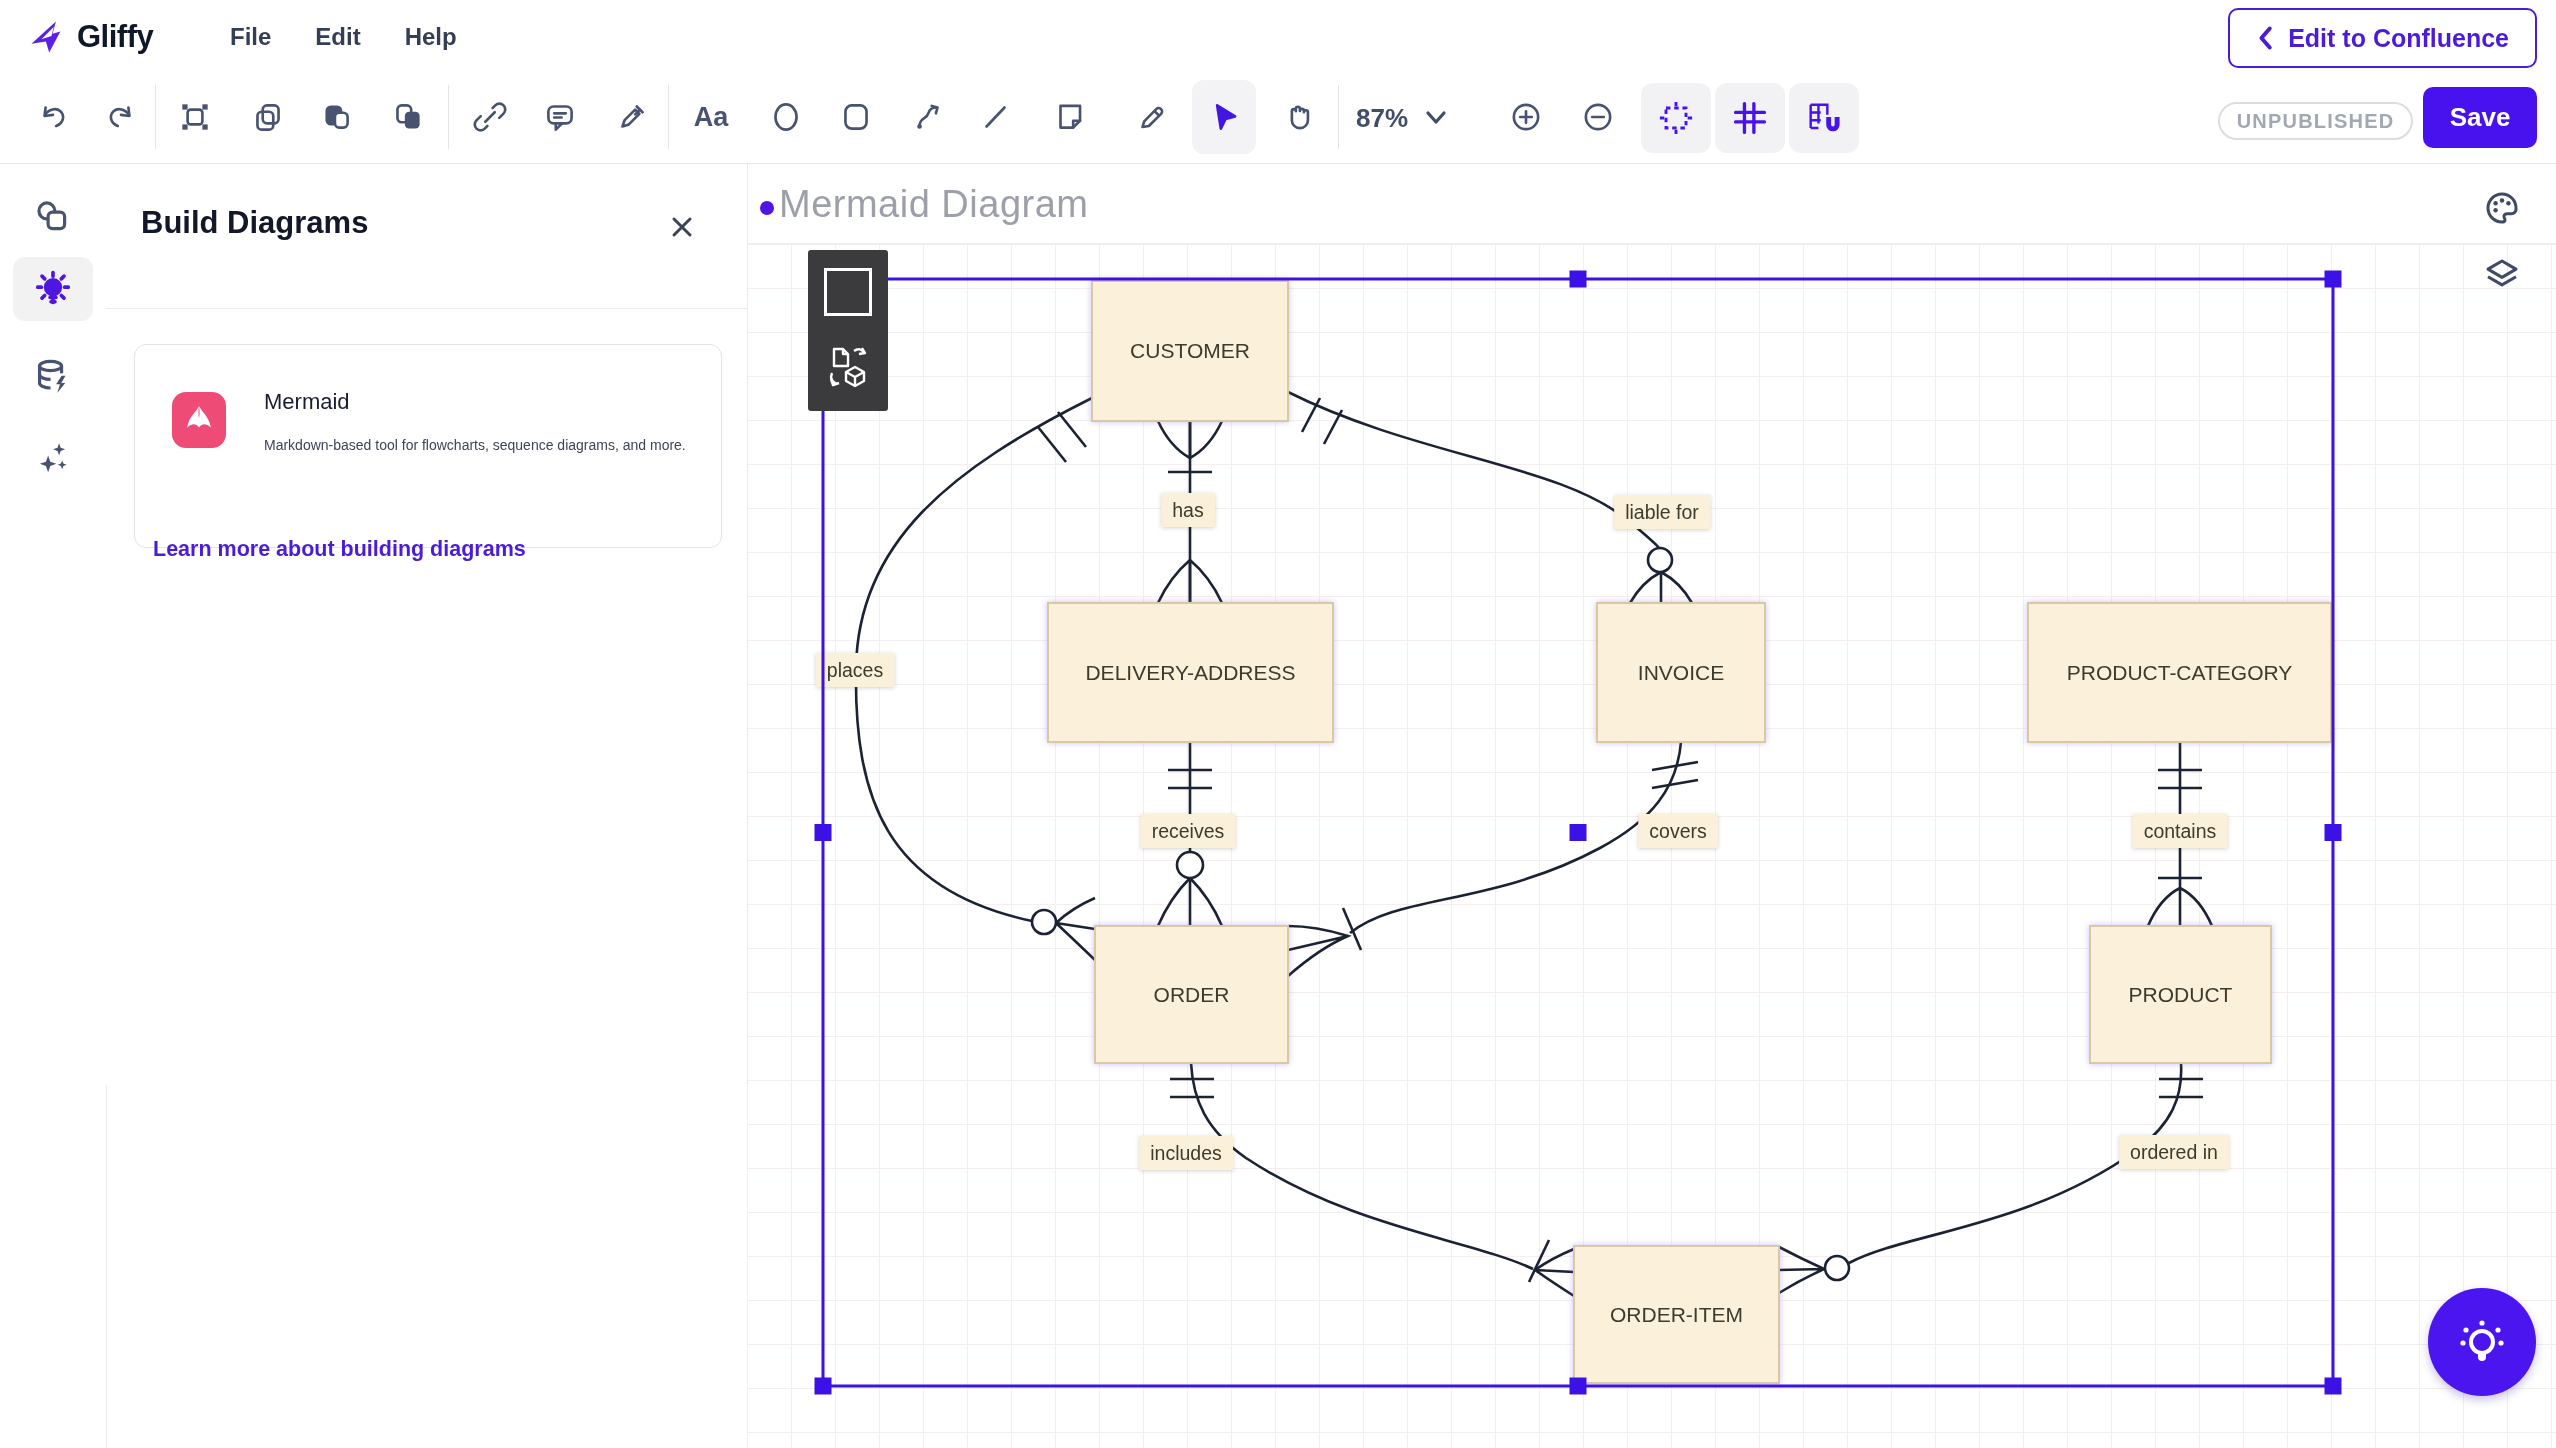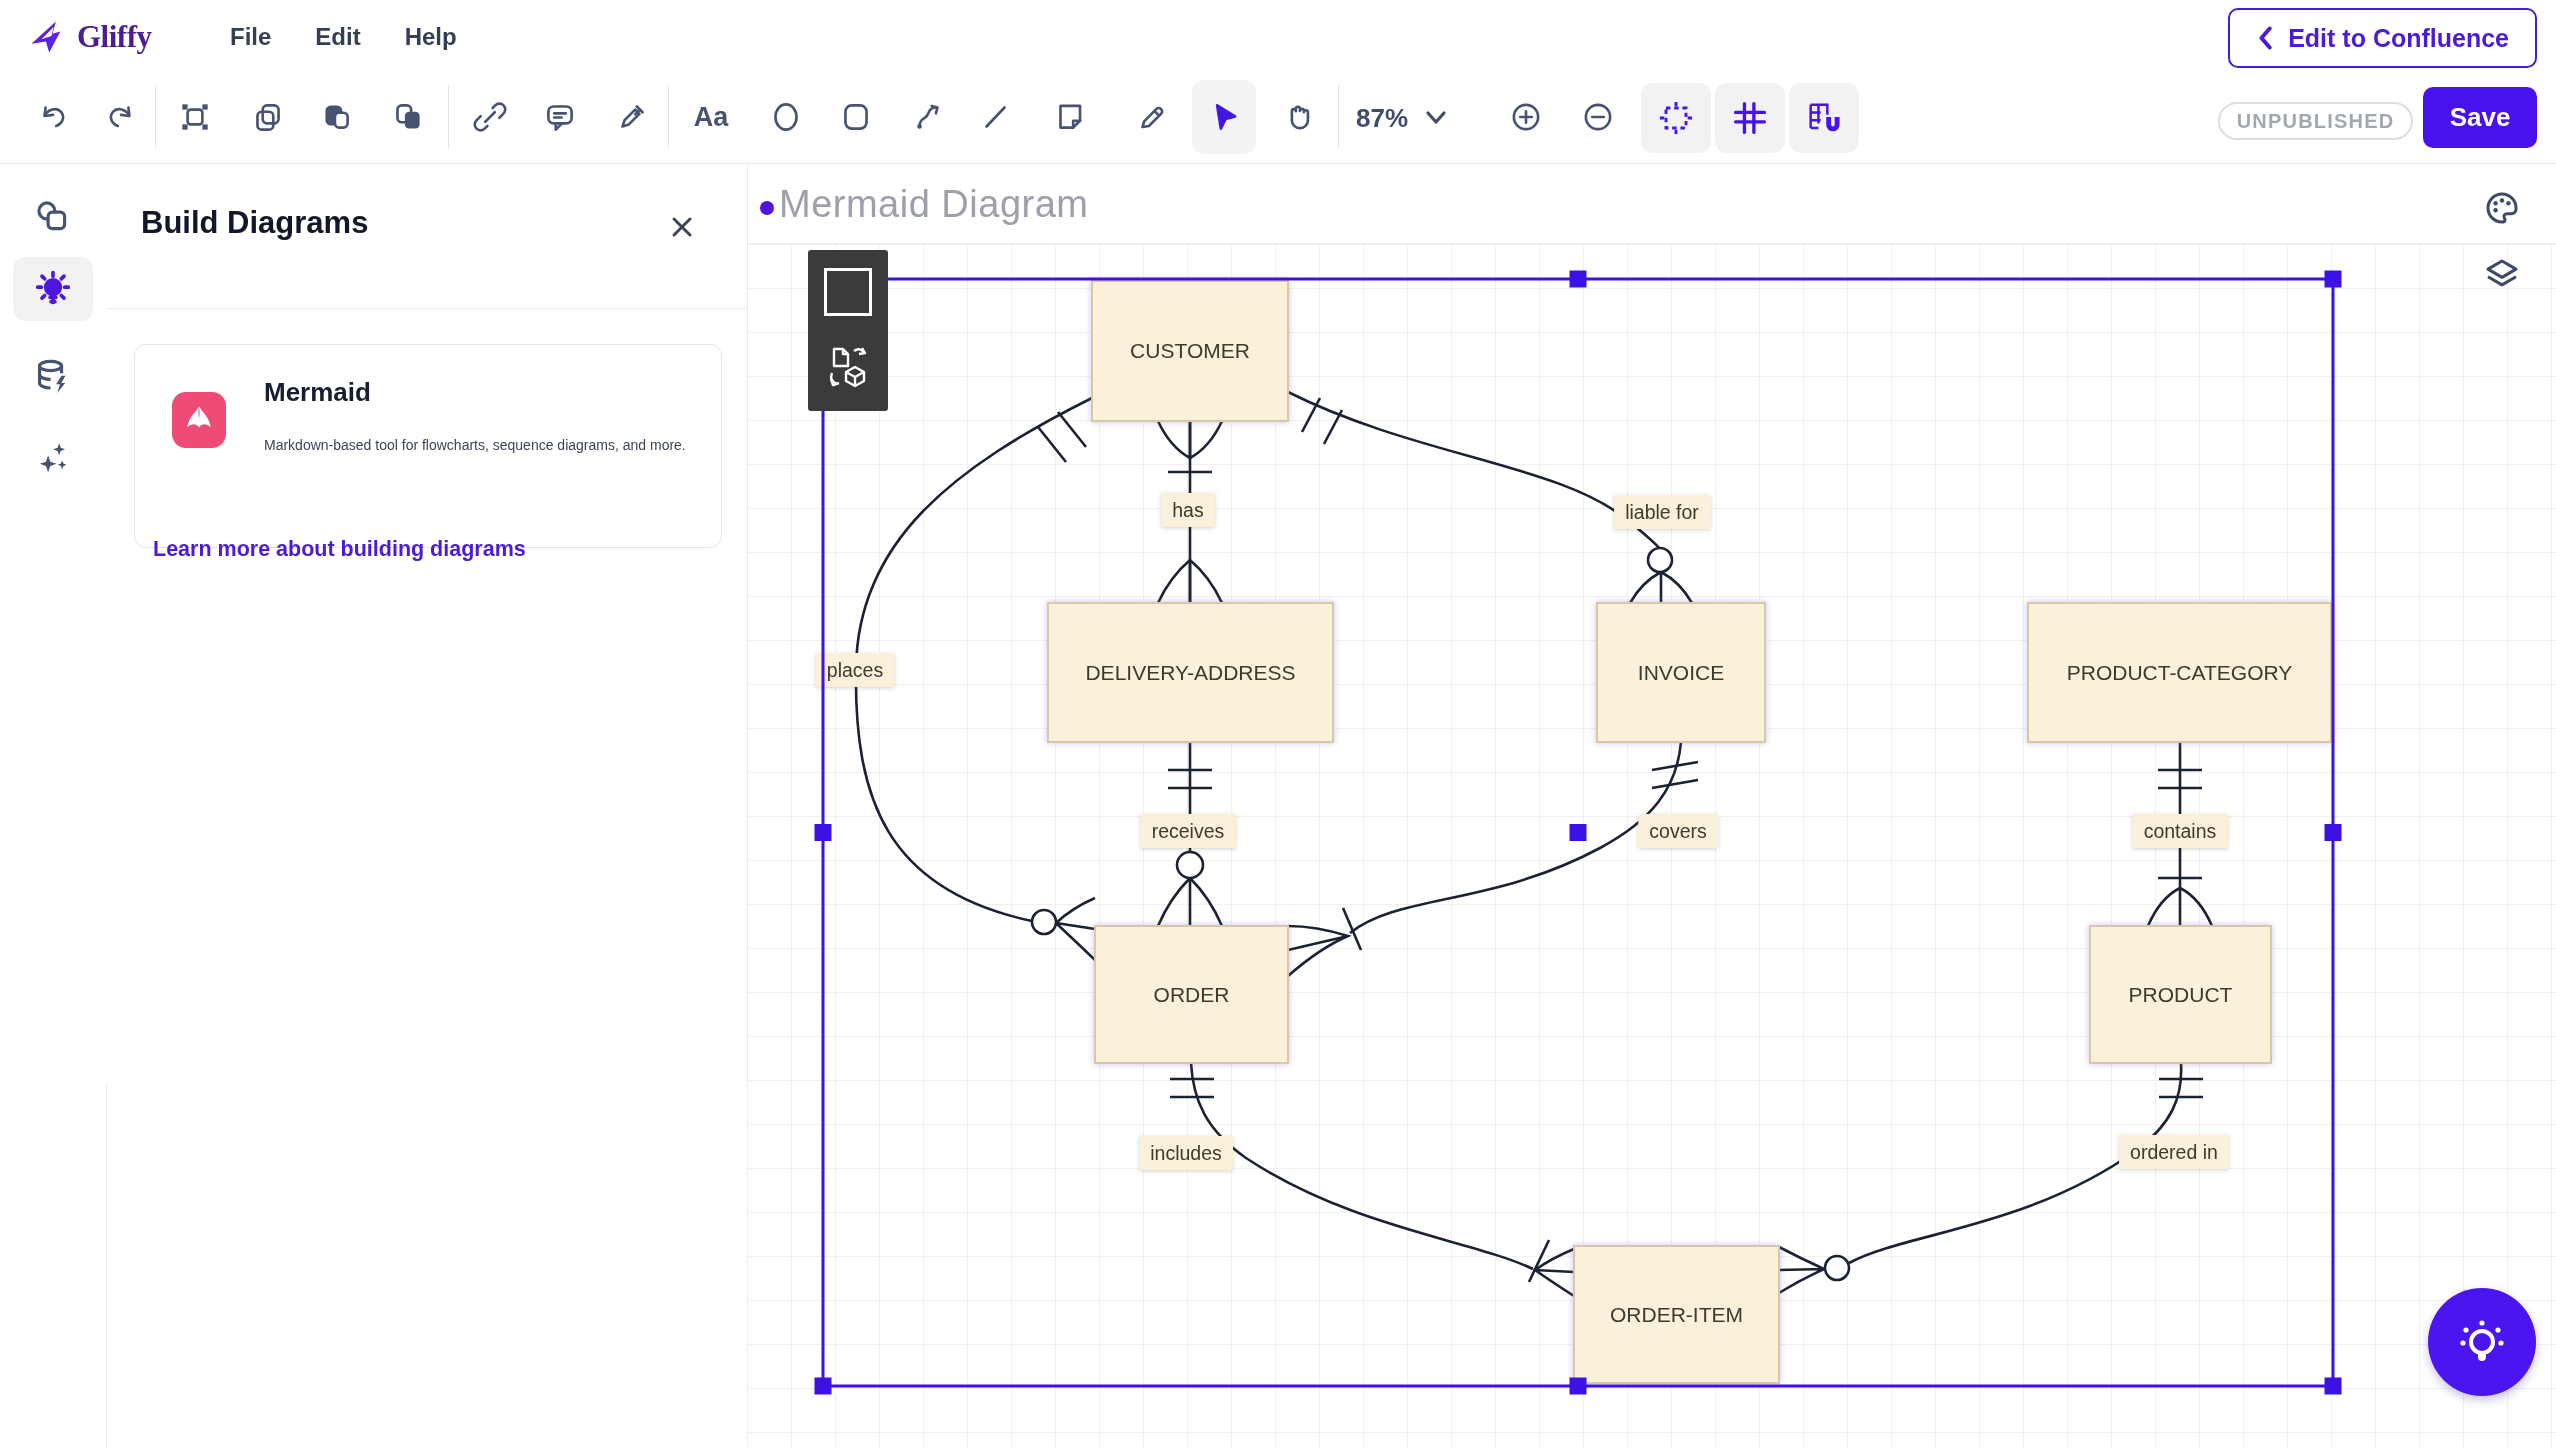--- a/index.html
+++ b/index.html
@@ -2,21 +2,21 @@
 <html><head>
 <meta charset="utf-8">
 <style>
   html,body{margin:0;padding:0;background:#fff;}
   .page{position:relative;width:2556px;height:1448px;background:#fff;overflow:hidden;
         font-family:"Liberation Sans",sans-serif;color:#1c2130;}
   
   .menubar{position:absolute;left:0;top:0;width:2556px;height:73px;background:#fff;
            border-bottom:1px solid #f0f0f3;z-index:30;}
   .logo{position:absolute;left:27px;top:0;height:73px;display:flex;align-items:center;gap:10px;}
-  .logo-word{font-size:31px;font-weight:800;color:#4c1d95;letter-spacing:-0.5px;font-family:Liberation Serif, serif;}
+  .logo-word{font-size:31px;font-weight:800;color:#0f172a;letter-spacing:-0.5px;}
   .menu{position:absolute;left:230px;top:0;height:73px;display:flex;align-items:center;gap:44px;}
   .menu-item{font-size:24px;font-weight:600;color:#343e54;cursor:default;}
   .back-btn{position:absolute;right:19px;top:8px;height:56px;padding:0 26px;display:flex;align-items:center;gap:14px;
             border:2.5px solid #4a1bd9;border-radius:10px;color:#4a1bd9;font-size:25px;font-weight:700;background:#fff;}
   
   .toolbar{position:absolute;left:0;top:73px;width:2556px;height:90px;background:#fff;
            border-bottom:1px solid #e7e7ea;z-index:30;}
   .tool{position:absolute;top:7px;width:64px;height:74px;display:flex;align-items:center;justify-content:center;
         border-radius:12px;}
   .tool.active{background:#f3f3f5;}
@@ -36,21 +36,21 @@
   .rail-item{position:absolute;left:13px;width:80px;height:64px;display:flex;align-items:center;justify-content:center;border-radius:12px;}
   .rail-item.active{background:#f2f2f3;}
   
   .panel{position:absolute;left:106px;top:163px;width:641px;height:922px;background:#fff;border-right:1px solid #eaeaee;z-index:20;}
   .panel-title{position:absolute;left:35px;top:42px;font-size:31px;font-weight:700;color:#13172a;}
   .panel-close{position:absolute;left:556px;top:44px;width:40px;height:40px;display:flex;align-items:center;justify-content:center;}
   .panel-divider{position:absolute;left:0;top:145px;width:641px;height:1px;background:#ebecef;}
   .card{position:absolute;left:28px;top:181px;width:588px;height:204px;border:1.5px solid #e2e4e9;border-radius:12px;box-sizing:border-box;}
   .card-icon{position:absolute;left:37px;top:47px;width:54px;height:56px;border-radius:14px;background:#ee4c77;
              display:flex;align-items:center;justify-content:center;}
-  .card-title{position:absolute;left:129px;top:32px;font-size:26px;font-weight:700;color:#181d30;}
+  .card-title{position:absolute;left:129px;top:44px;font-size:22px;font-weight:400;color:#181d30;}
   .card-desc{position:absolute;left:129px;top:85px;width:452px;font-size:14px;line-height:31px;color:#3d4457;}
   .panel-link{position:absolute;left:47px;top:374px;font-size:21.5px;font-weight:700;color:#4a1bd8;}
   
   .canvas{position:absolute;left:747px;top:163px;width:1809px;height:1285px;background:#fff;z-index:1;}
   .canvas-title{position:absolute;left:32px;top:20px;font-size:38px;font-weight:300;color:#9da0a9;letter-spacing:0.5px;}
   .title-dot{position:absolute;left:13px;top:38px;width:14px;height:14px;border-radius:50%;background:#4f16e0;}
   .grid{position:absolute;left:0;top:80px;width:1809px;height:1205px;border-top:1px solid #ededf0;
         background-image:linear-gradient(to right,#f5eef1 1px,transparent 1px),
                          linear-gradient(to bottom,#f5eef1 1px,transparent 1px);
         background-size:44px 44px;}

